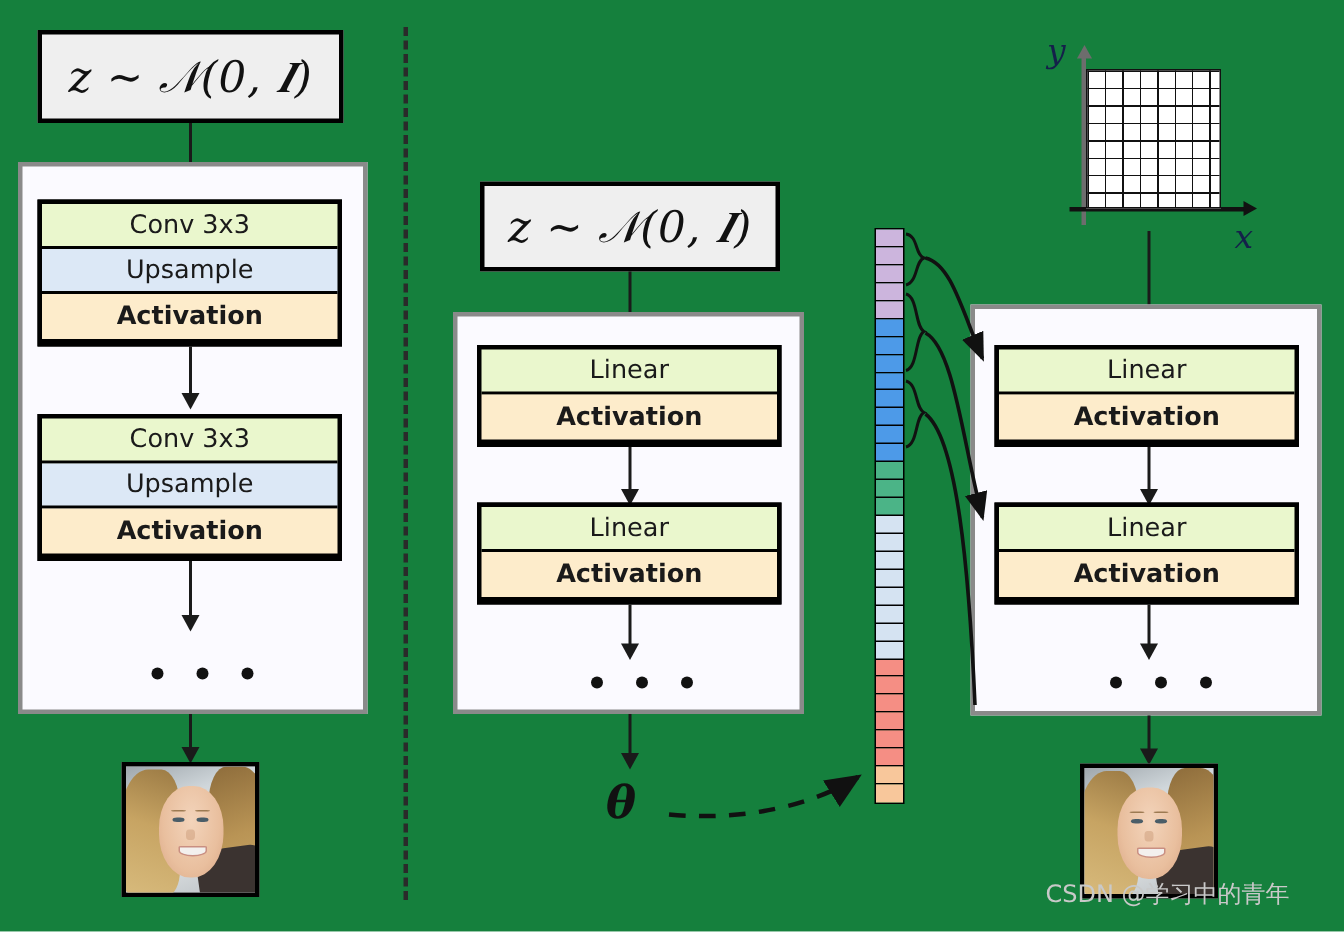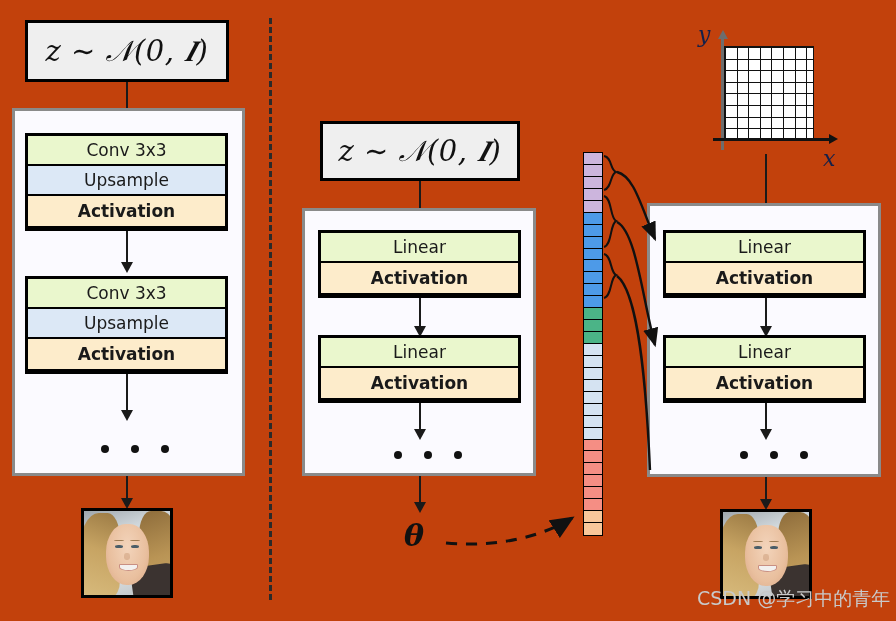--- a/index.html
+++ b/index.html
@@ -7,21 +7,21 @@
     padding: 0;
     background: #ffffff;
   }
   body {
     font-family: "DejaVu Sans", sans-serif;
   }
   #canvas {
     position: relative;
     width: 896px;
     height: 621px;
-    background: #c2410c;
+    background: #15803d;
     overflow: hidden;
   }
 
   
   .zbox {
     position: absolute;
     background: #efefef;
     border: 3px solid #000000;
     box-sizing: border-box;
     display: flex;
@@ -213,21 +213,21 @@
     font-family: "DejaVu Serif", serif;
     font-style: italic;
     font-weight: bold;
     font-size: 30px;
     color: #111;
   }
 
   .watermark {
     position: absolute;
     color: #c9c9c9;
-    font-size: 19px;
+    font-size: 16px;
     font-family: "DejaVu Sans", sans-serif;
     white-space: nowrap;
   }
 
   svg.overlay {
     position: absolute;
     left: 0; top: 0;
     width: 896px; height: 621px;
     pointer-events: none;
   }

